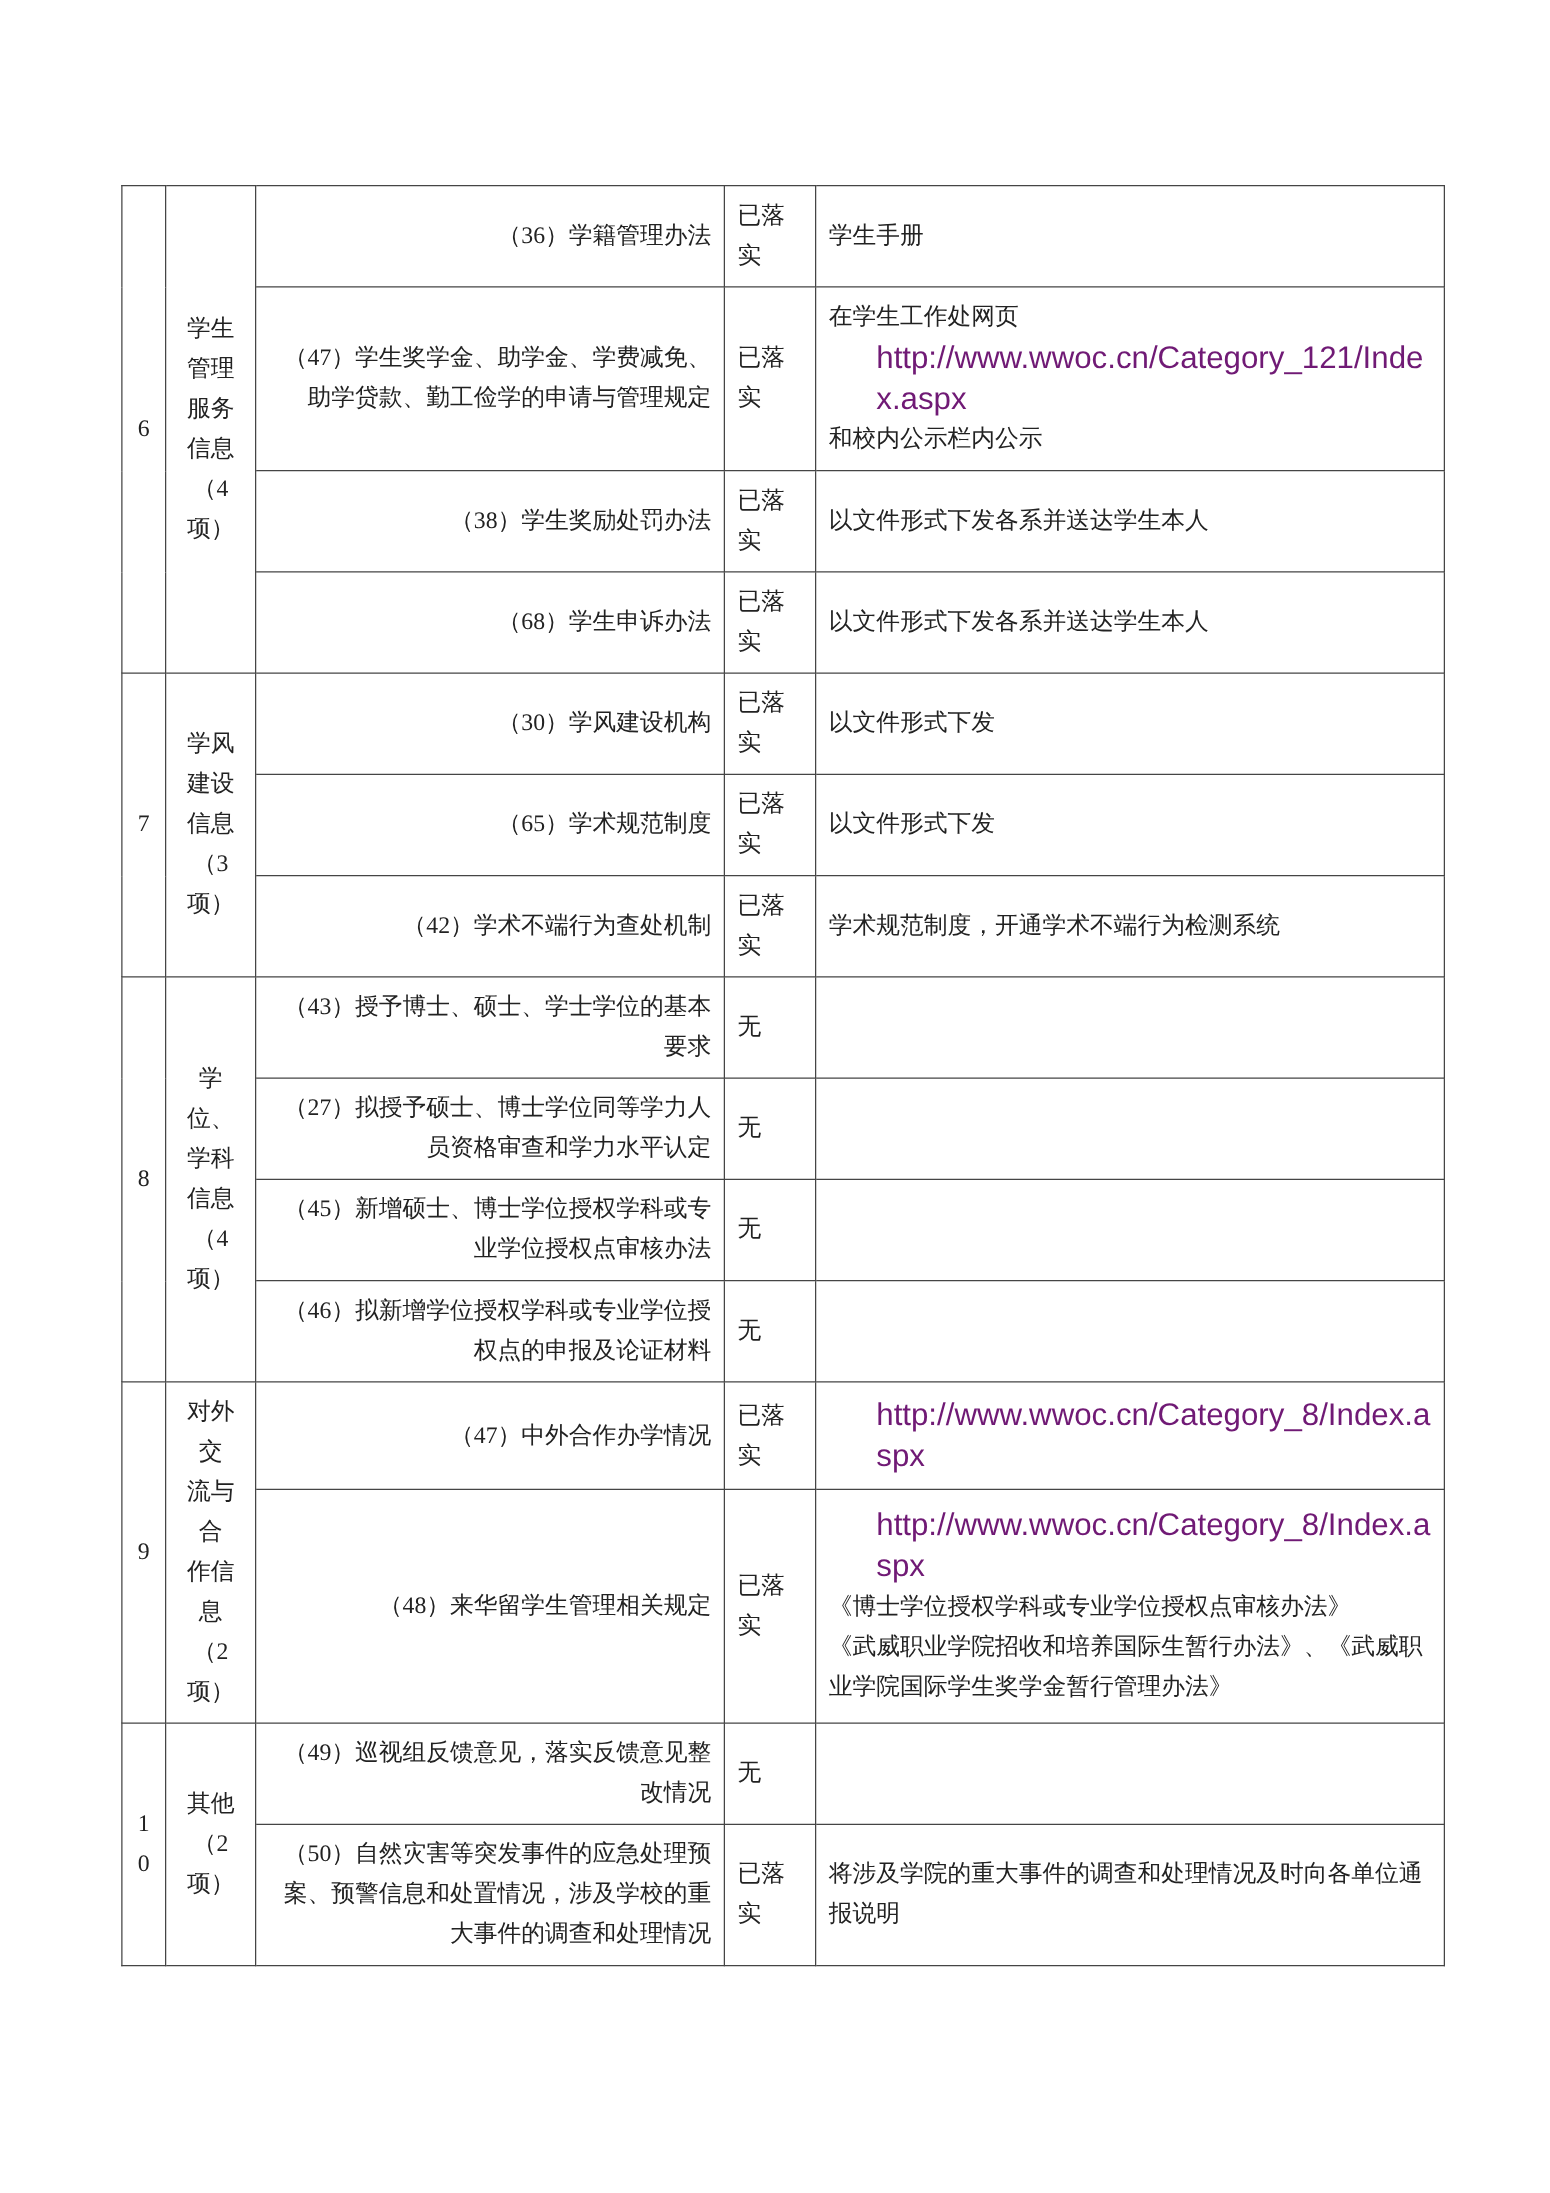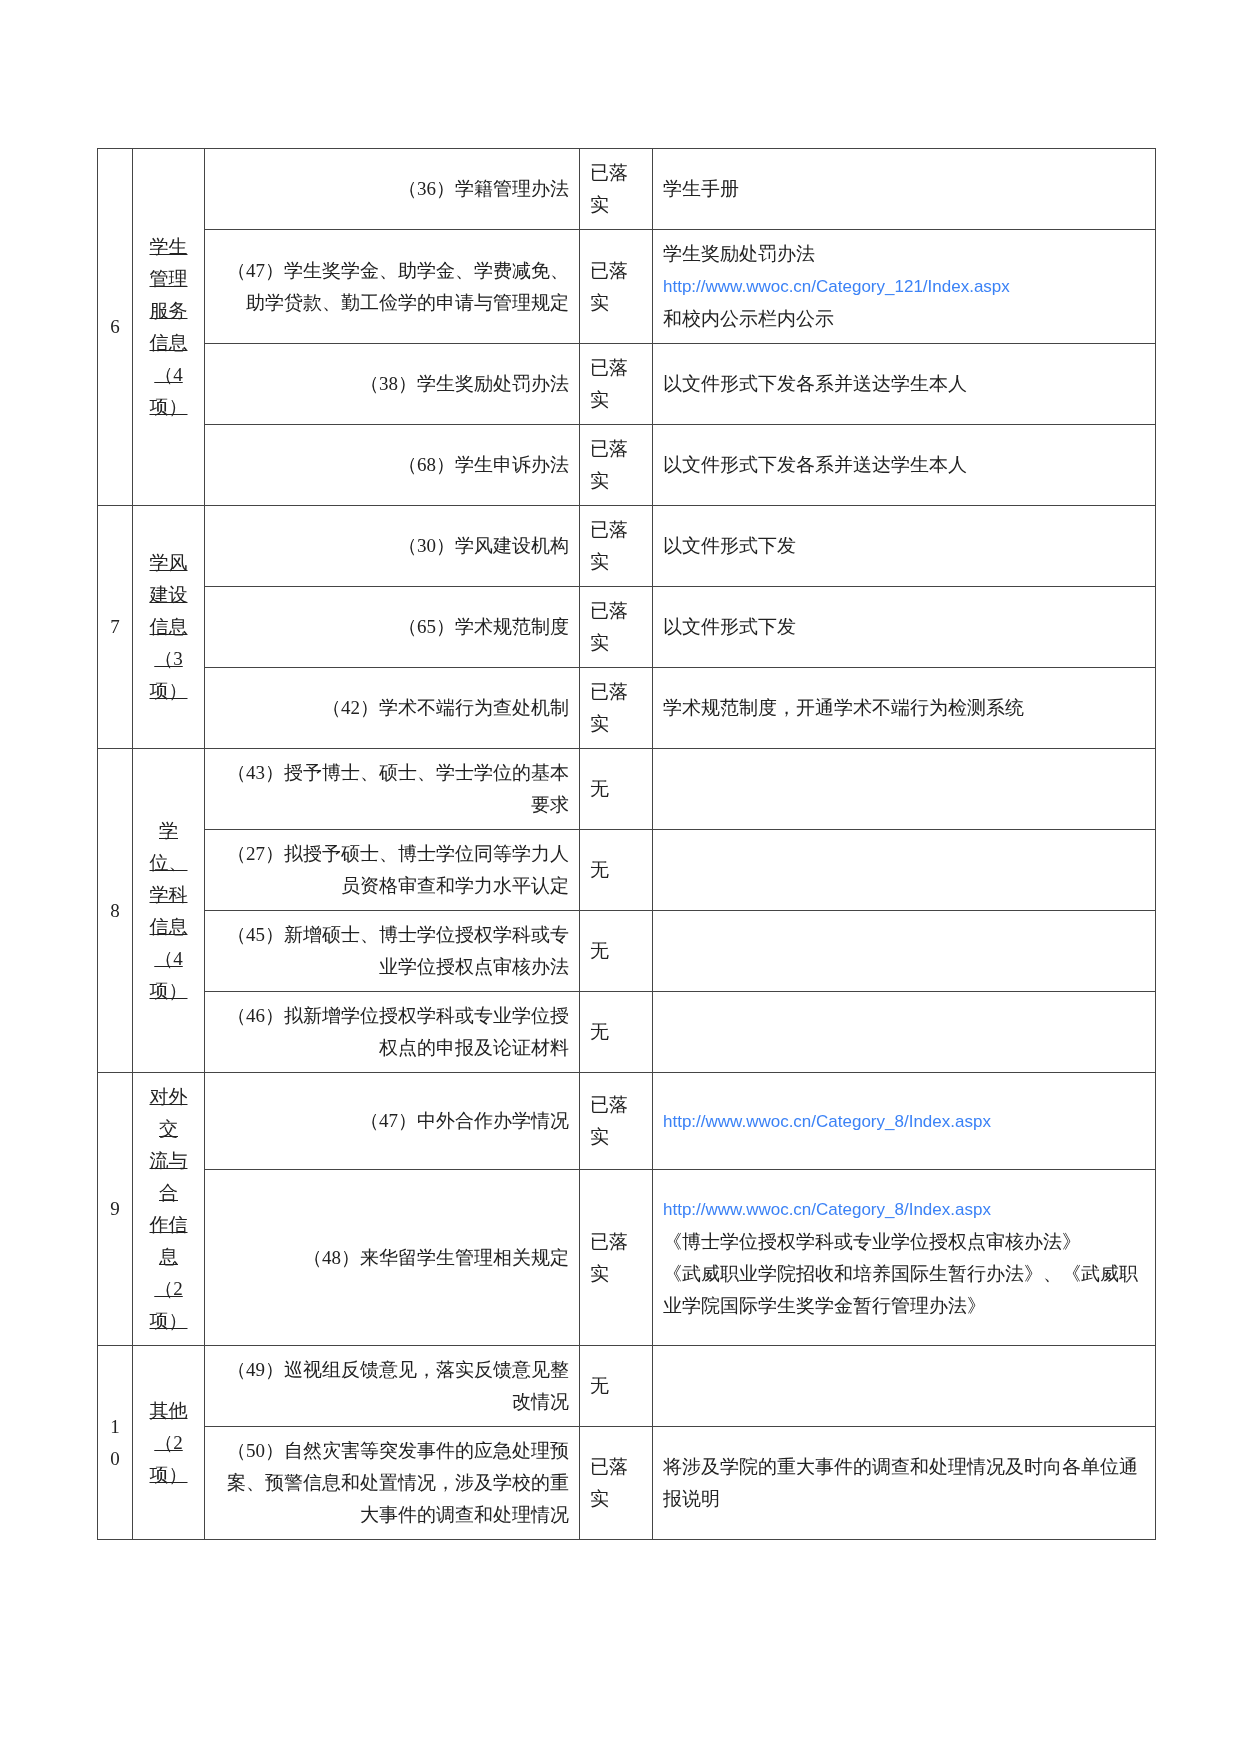--- a/index.html
+++ b/index.html
@@ -46,42 +46,42 @@
 
   .cell-no {
     text-align: center;
     padding: 4px 2px;
     white-space: pre-line;
   }
   .cell-category {
     text-align: center;
     padding: 6px 2px;
     white-space: pre-line;
-    text-decoration: underline;
   }
   .cell-item {
     padding: 8px 11px;
     text-align: right;
   }
   .cell-status {
     padding: 8px 6px;
     text-align: left;
   }
   .cell-remark {
     padding: 8px 11px;
     text-align: left;
   }
   .remark-line {
     line-height: 32px;
   }
   .remark-line.url {
     font-family: "Liberation Sans", "DejaVu Sans", sans-serif;
-    font-size: 17px;
+    font-size: 25px;
     line-height: 33px;
-    color: #3b82f6;
+    color: #701a75;
+    margin-left: 38px;
   }
 </style>
 </head>
 <body>
 
 <div class="page">
   <table class="disclosure-table">
     <colgroup>
       <col class="col-no">
       <col class="col-category">
@@ -100,21 +100,21 @@
           <td class="cell-item">（36）学籍管理办法</td>
           <td class="cell-status">已落实</td>
           <td class="cell-remark">
             <div class="remark-line">学生手册</div>
           </td>
         </tr>
         <tr class="table-row">
           <td class="cell-item">（47）学生奖学金、助学金、学费减免、助学贷款、勤工俭学的申请与管理规定</td>
           <td class="cell-status">已落实</td>
           <td class="cell-remark">
-            <div class="remark-line">学生奖励处罚办法</div>
+            <div class="remark-line">在学生工作处网页</div>
             <div class="remark-line url">http://www.wwoc.cn/Category_121/Index.aspx</div>
             <div class="remark-line">和校内公示栏内公示</div>
           </td>
         </tr>
         <tr class="table-row">
           <td class="cell-item">（38）学生奖励处罚办法</td>
           <td class="cell-status">已落实</td>
           <td class="cell-remark">
             <div class="remark-line">以文件形式下发各系并送达学生本人</div>
           </td>

